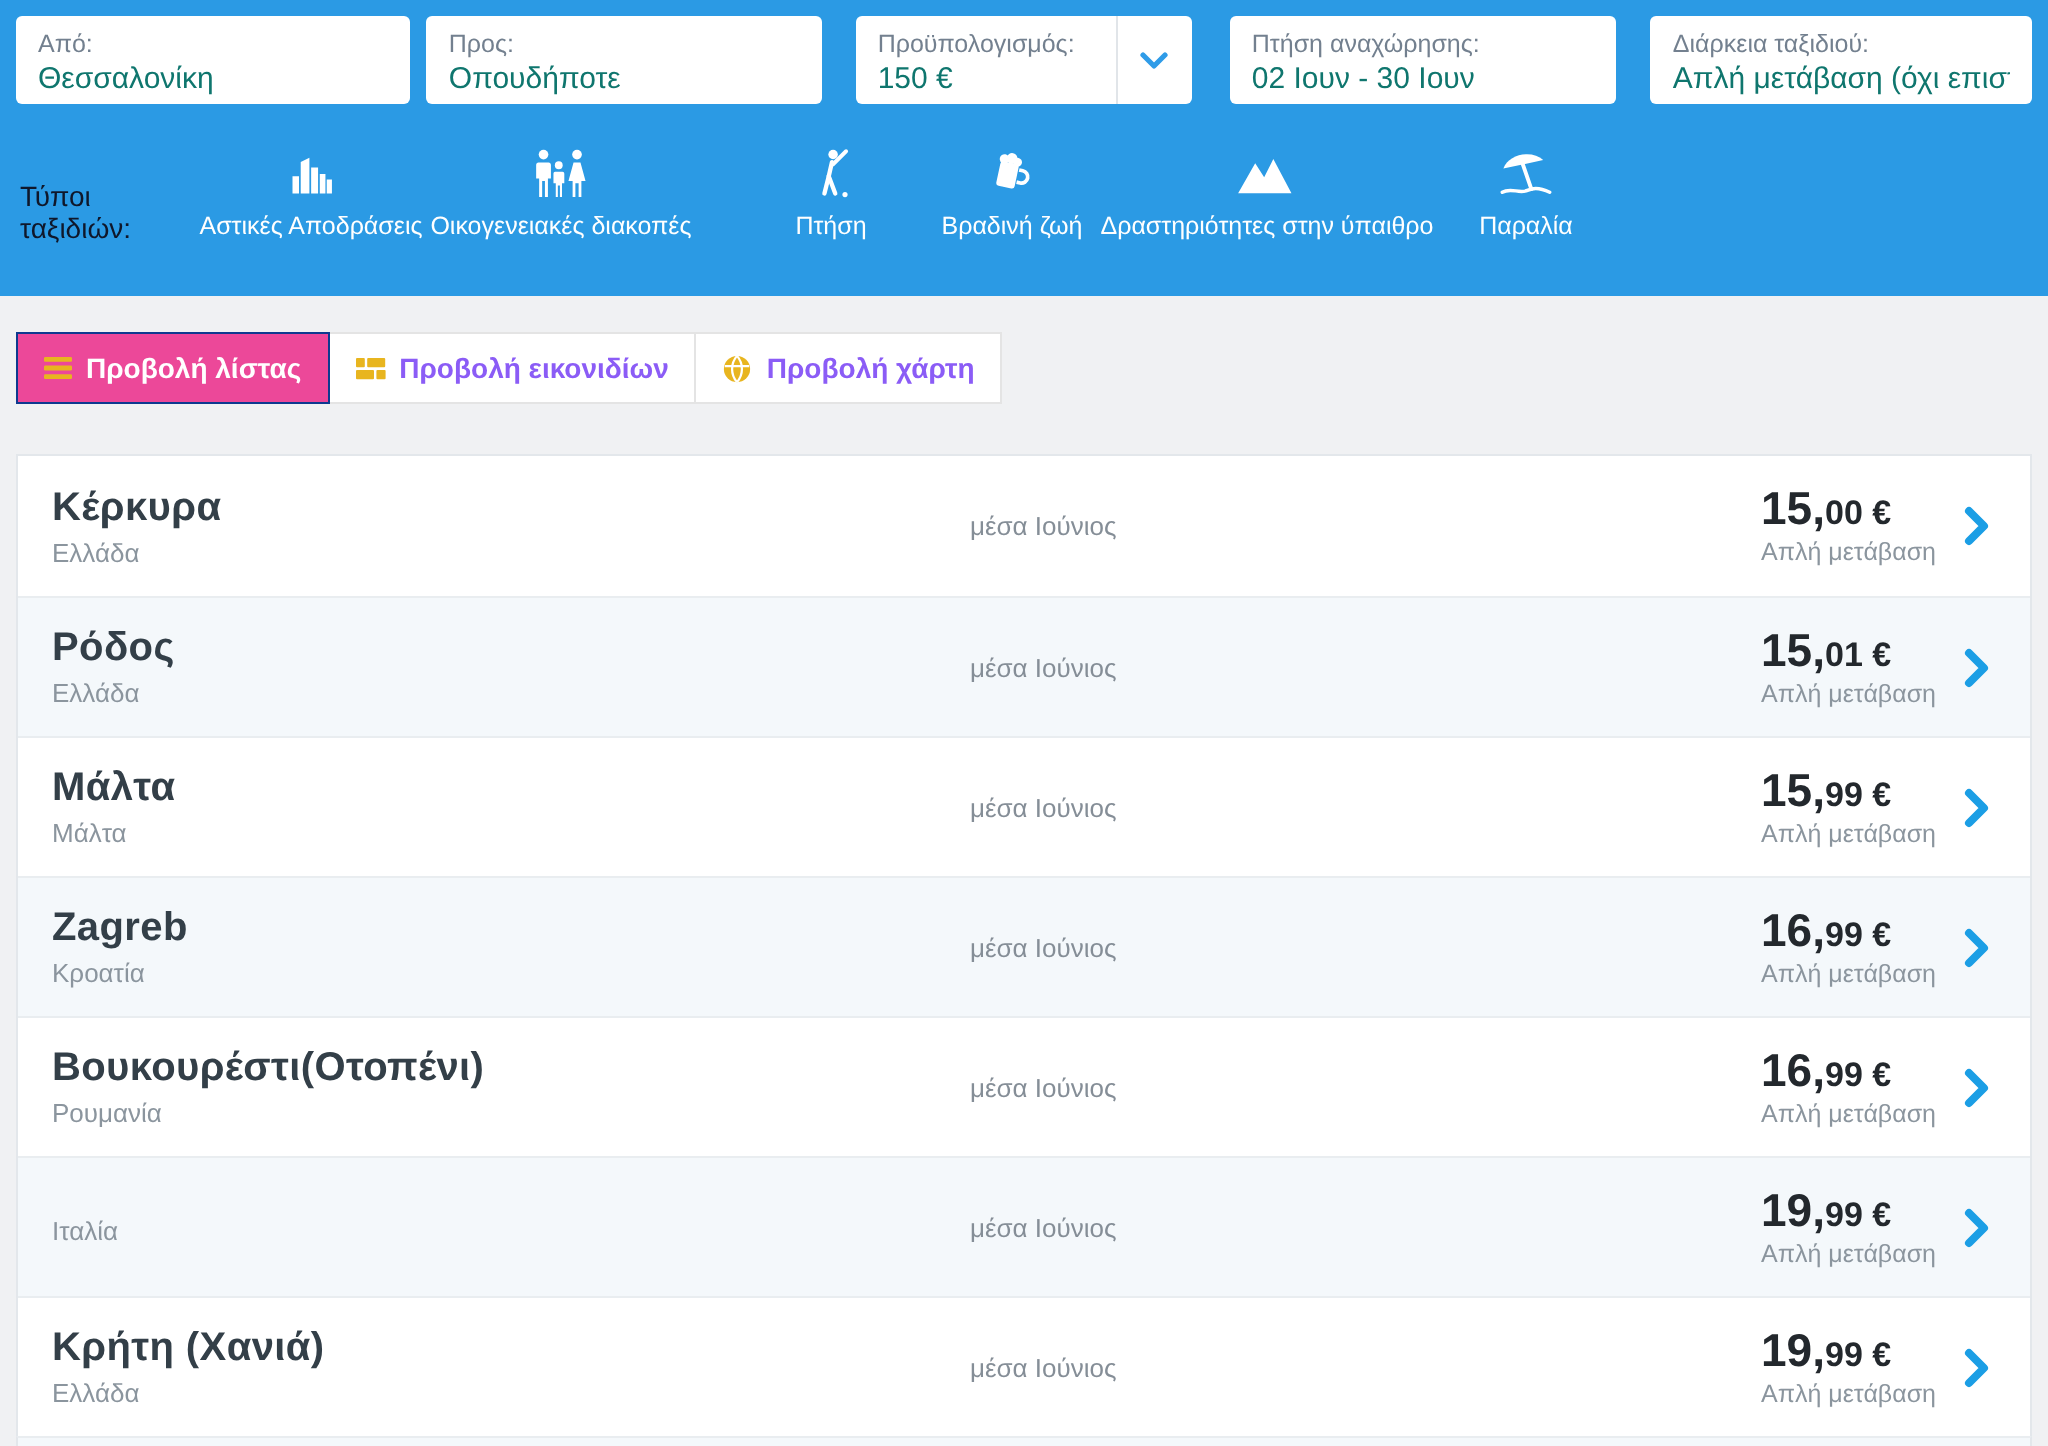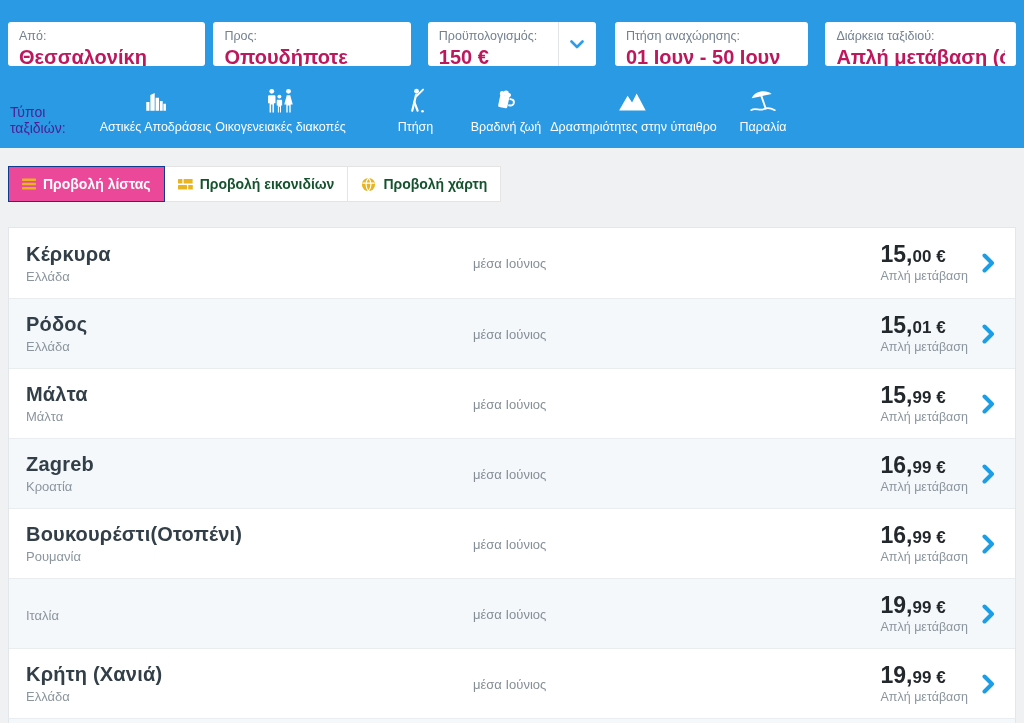--- a/index.html
+++ b/index.html
@@ -5,69 +5,69 @@
   * { box-sizing: border-box; }
   html,body { margin:0; padding:0; }
   body {
     width:1024px; height:723px; overflow:hidden;
     background:#f0f1f3;
     font-family:"Liberation Sans","DejaVu Sans",sans-serif;
   }
 
   
   .topbar { background:#2b9ae4; height:148px; padding:8px 8px 0; }
-  .fields { display:flex;margin-top:14px; }
+  .fields { display:flex; }
   .field {
     background:#fff; border-radius:3px; height:44px;
     display:flex; align-items:stretch; overflow:hidden;
   }
   .field:nth-child(1){ width:202px; margin-right:8px; }
   .field:nth-child(2){ width:202px; margin-right:17px; }
   .field:nth-child(3){ width:172px; margin-right:19px; }
   .field:nth-child(4){ width:198px; margin-right:17px; }
   .field:nth-child(5){ width:195px; }
   .f-main { padding:6px 11px 0; flex:1; min-width:0; }
   .f-label { font-size:12.5px; color:#73808f; line-height:1.3; white-space:nowrap; }
-  .f-value { font-size:20px; font-weight:bold; color:#be185d; line-height:1.35; white-space:nowrap; overflow:hidden; }
+  .f-value { font-size:15px; font-weight:normal; color:#0f766e; line-height:1.35; white-space:nowrap; overflow:hidden; }
   .f-drop { width:38px; border-left:1px solid #e1e5e9; display:flex; align-items:center; justify-content:center; cursor:pointer; }
 
   
   .triprow { display:flex; align-items:flex-start; margin-top:22px; }
-  .triplabel { color:#4c1d95; font-size:14px; margin-left:2px; margin-top:16px; width:88px; flex:none; }
+  .triplabel { color:#0f172a; font-size:14px; margin-left:2px; margin-top:16px; width:88px; flex:none; }
   .tripitems { display:flex; align-items:flex-start;text-align:center; }
   .trip { display:flex; flex-direction:column; align-items:center; cursor:pointer; }
   .trip:nth-child(1){ width:115px; }
   .trip:nth-child(2){ width:135px; }
   .trip:nth-child(3){ margin-left:45px; width:45px; }
   .trip:nth-child(4){ margin-left:28px; width:80px; }
   .trip:nth-child(5){ width:175px; }
   .trip:nth-child(6){ margin-left:12px; width:60px; }
   .trip-ic { height:26px; display:flex; align-items:flex-end; justify-content:center; }
   .trip-lb { color:#fff; font-size:12.5px; margin-top:6px; white-space:nowrap; }
 
   
   .tabs { display:flex; margin:18px 8px 0; }
   .tab {
     display:flex; align-items:center; gap:7px; height:36px; padding:0 13px;
     background:#fff; border:1px solid #e4e4e4; border-left-width:0;
-    color:#14532d; font-weight:bold; font-size:14px; font-family:inherit; cursor:pointer;
+    color:#8b5cf6; font-weight:bold; font-size:14px; font-family:inherit; cursor:pointer;
   }
   .tab:first-child { border-left-width:1px; }
   .tab.active { background:#ec4899; border-color:#0e3a8f; color:#fff; }
   .tab-ic { display:flex; }
 
   
   .list { margin:25px 8px 0; background:#fff; border:1px solid #e3e7eb; border-bottom:0; }
   .row { height:70px; display:flex; align-items:center; position:relative; background:#fff; border-top:1px solid #e9edf0; cursor:pointer; }
   .row:first-child { border-top:0; }
   .row.alt { background:#f4f8fb; }
   .dest { padding-left:17px; width:430px; }
   .d-name { font-size:20px; font-weight:bold; color:#333f48; letter-spacing:.2px; }
   .d-country { font-size:13px; color:#8b959e; margin-top:3px; }
-  .period { position:absolute; left:464px; top:50%; transform:translateY(-50%); font-size:13px; color:#858e97; }
+  .period { position:absolute; left:476px; top:50%; transform:translateY(-50%); font-size:13px; color:#858e97; }
   .pricebox { margin-left:auto; text-align:left; }
   .price { color:#23282d; line-height:1; white-space:nowrap; }
   .p-int { font-size:23px; font-weight:bold; }
   .p-dec { font-size:17px; font-weight:bold; }
   .fare { font-size:12.5px; color:#8b959e; margin-top:3px; }
   .go { margin:0 20px 0 14px; display:flex; cursor:pointer; }
   .stub { margin:0 8px; height:6px; background:#f4f8fb; border:1px solid #e3e7eb; border-bottom:0; border-top-color:#e9edf0; }
 </style>
 </head>
 <body>
@@ -100,21 +100,21 @@
     <div class="f-drop">
       <svg width="14" height="9" viewBox="0 0 14 9">
               <polyline points="1.5,1.5 7,7 12.5,1.5" fill="none" stroke="#2f9ce8" stroke-width="2.6" stroke-linecap="round" stroke-linejoin="round"></polyline>
             </svg>
     </div>
   </div>
 
   <div class="field">
     <div class="f-main">
       <div class="f-label">Πτήση αναχώρησης:</div>
-      <div class="f-value">01 Ιουν - 50 Ιουν</div>
+      <div class="f-value">02 Ιουν - 30 Ιουν</div>
     </div>
 
   </div>
 
   <div class="field">
     <div class="f-main">
       <div class="f-label">Διάρκεια ταξιδιού:</div>
       <div class="f-value">Απλή μετάβαση (όχι επιστρο</div>
     </div>
 

